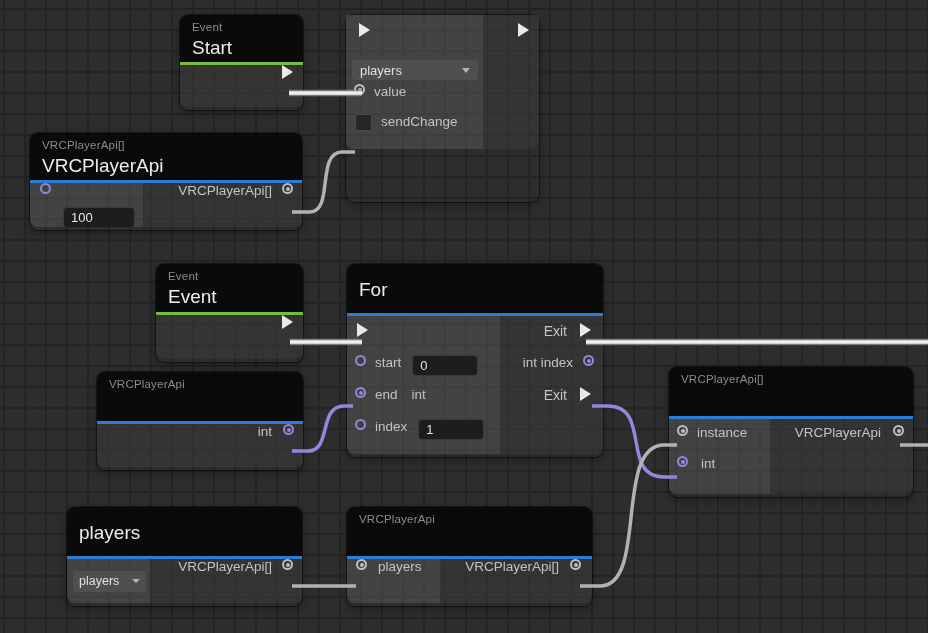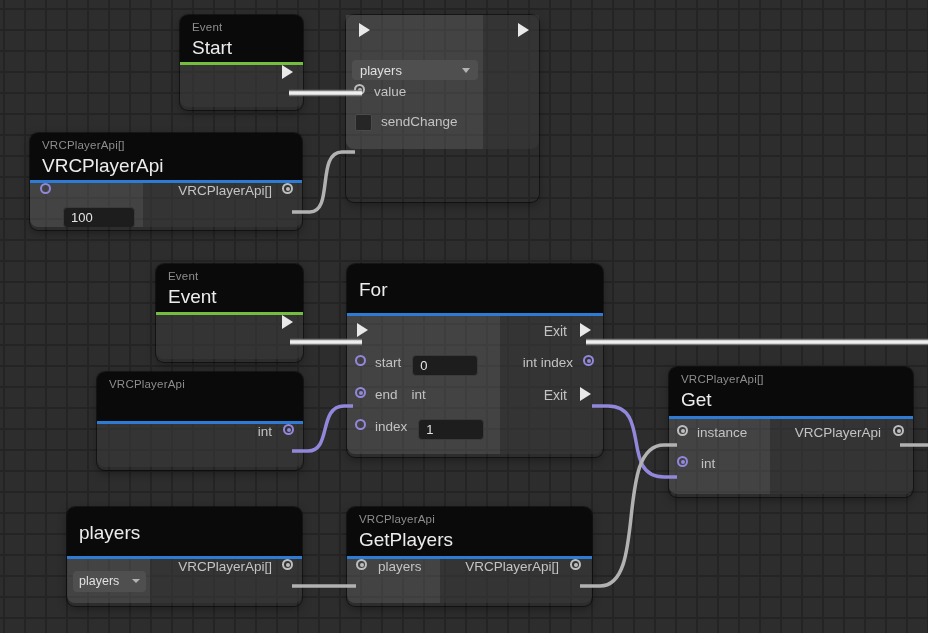--- a/index.html
+++ b/index.html
@@ -184,21 +184,20 @@
           <span class="plabel">int</span>
           <span class="port purple connected"></span>
         </div>
       </div>
     </div>
   </div>
 
   <div class="node" style="left:669px;top:367px;width:244px;height:130px">
     <div class="header" style="height:52px">
       <div class="sub">VRCPlayerApi[]</div>
-      <div class="title">Get</div>
     </div>
     <div class="body" style="height:75px">
       <div class="col in" style="width:101px;padding-top:6px">
         <div class="row" style="height:31px;">
           <span class="port connected"></span>
           <span class="plabel">instance</span>
         </div>
         <div class="row" style="height:31px;gap:13px">
           <span class="port purple connected"></span>
           <span class="plabel">int</span>
@@ -229,21 +228,20 @@
           <span class="plabel">VRCPlayerApi[]</span>
           <span class="port connected"></span>
         </div>
       </div>
     </div>
   </div>
 
   <div class="node" style="left:347px;top:507px;width:245px;height:99px">
     <div class="header" style="height:52px">
       <div class="sub">VRCPlayerApi</div>
-      <div class="title">GetPlayers</div>
     </div>
     <div class="body" style="height:44px">
       <div class="col in" style="width:93px">
         <div class="row" style="height:44px;gap:11px;padding-left:9px">
           <span class="port connected"></span>
           <span class="plabel">players</span>
         </div>
       </div>
       <div class="col out" style="width:152px">
         <div class="row end" style="height:44px;gap:11px;padding-right:11px">

